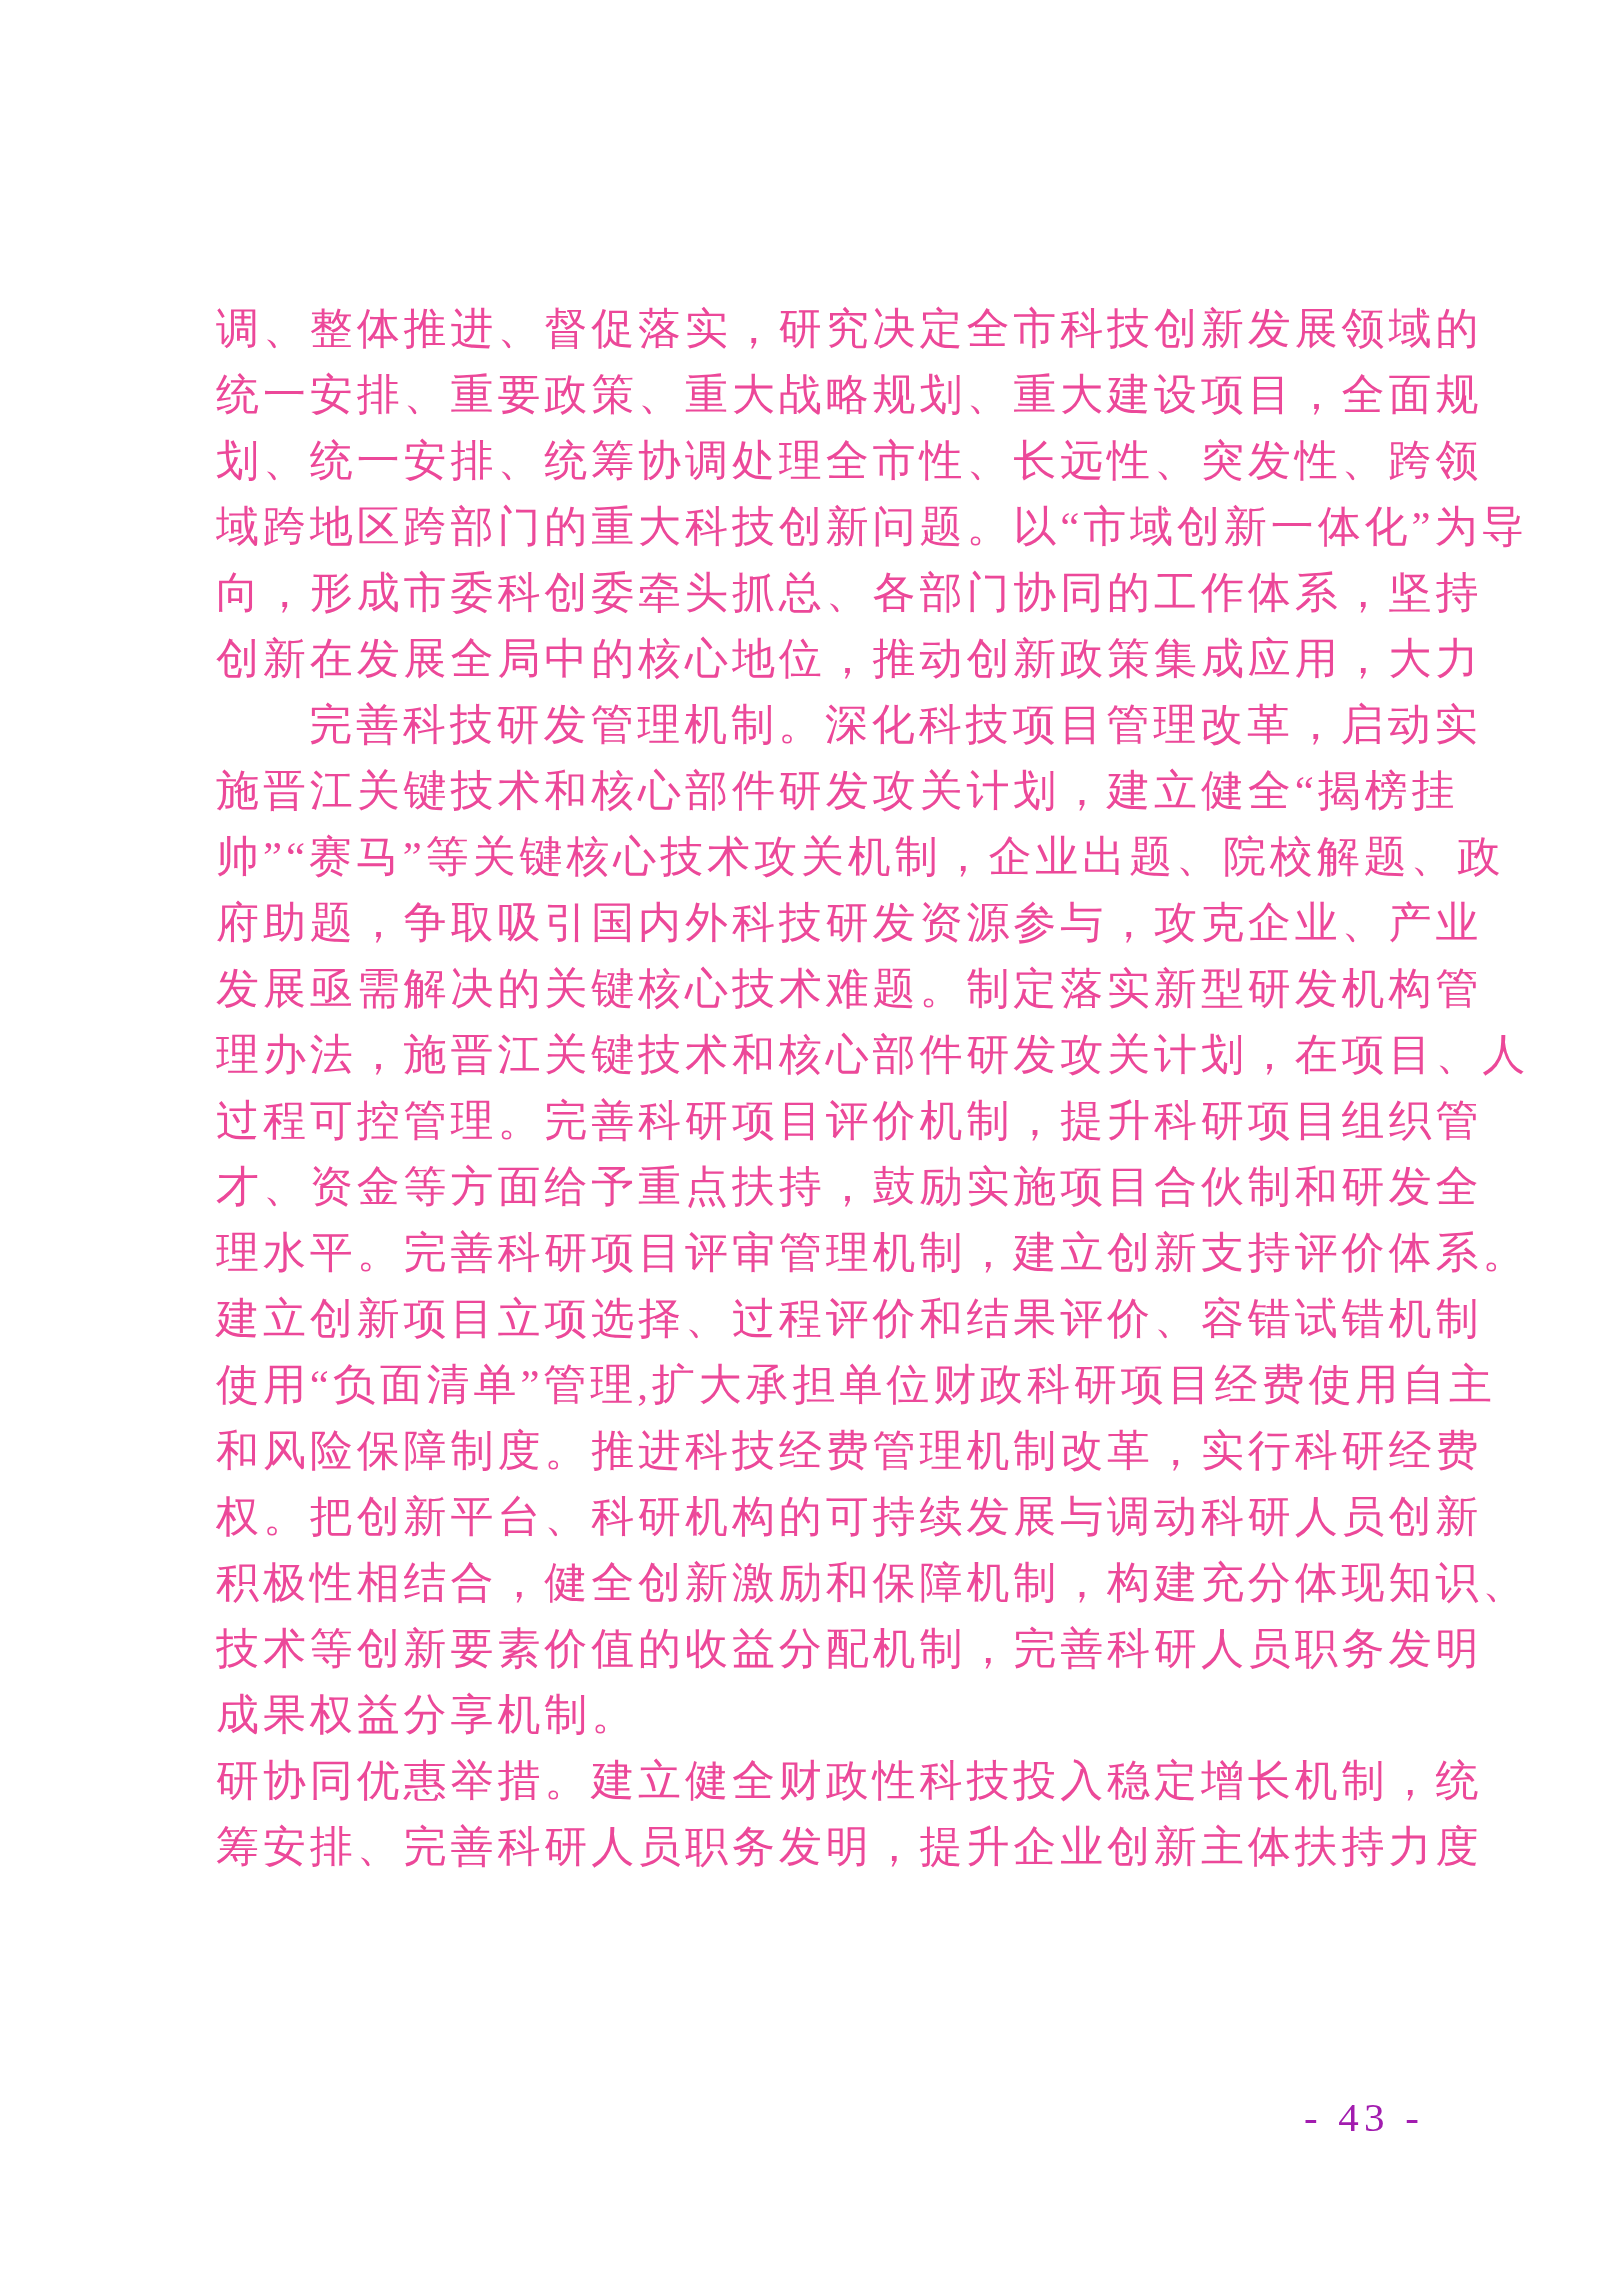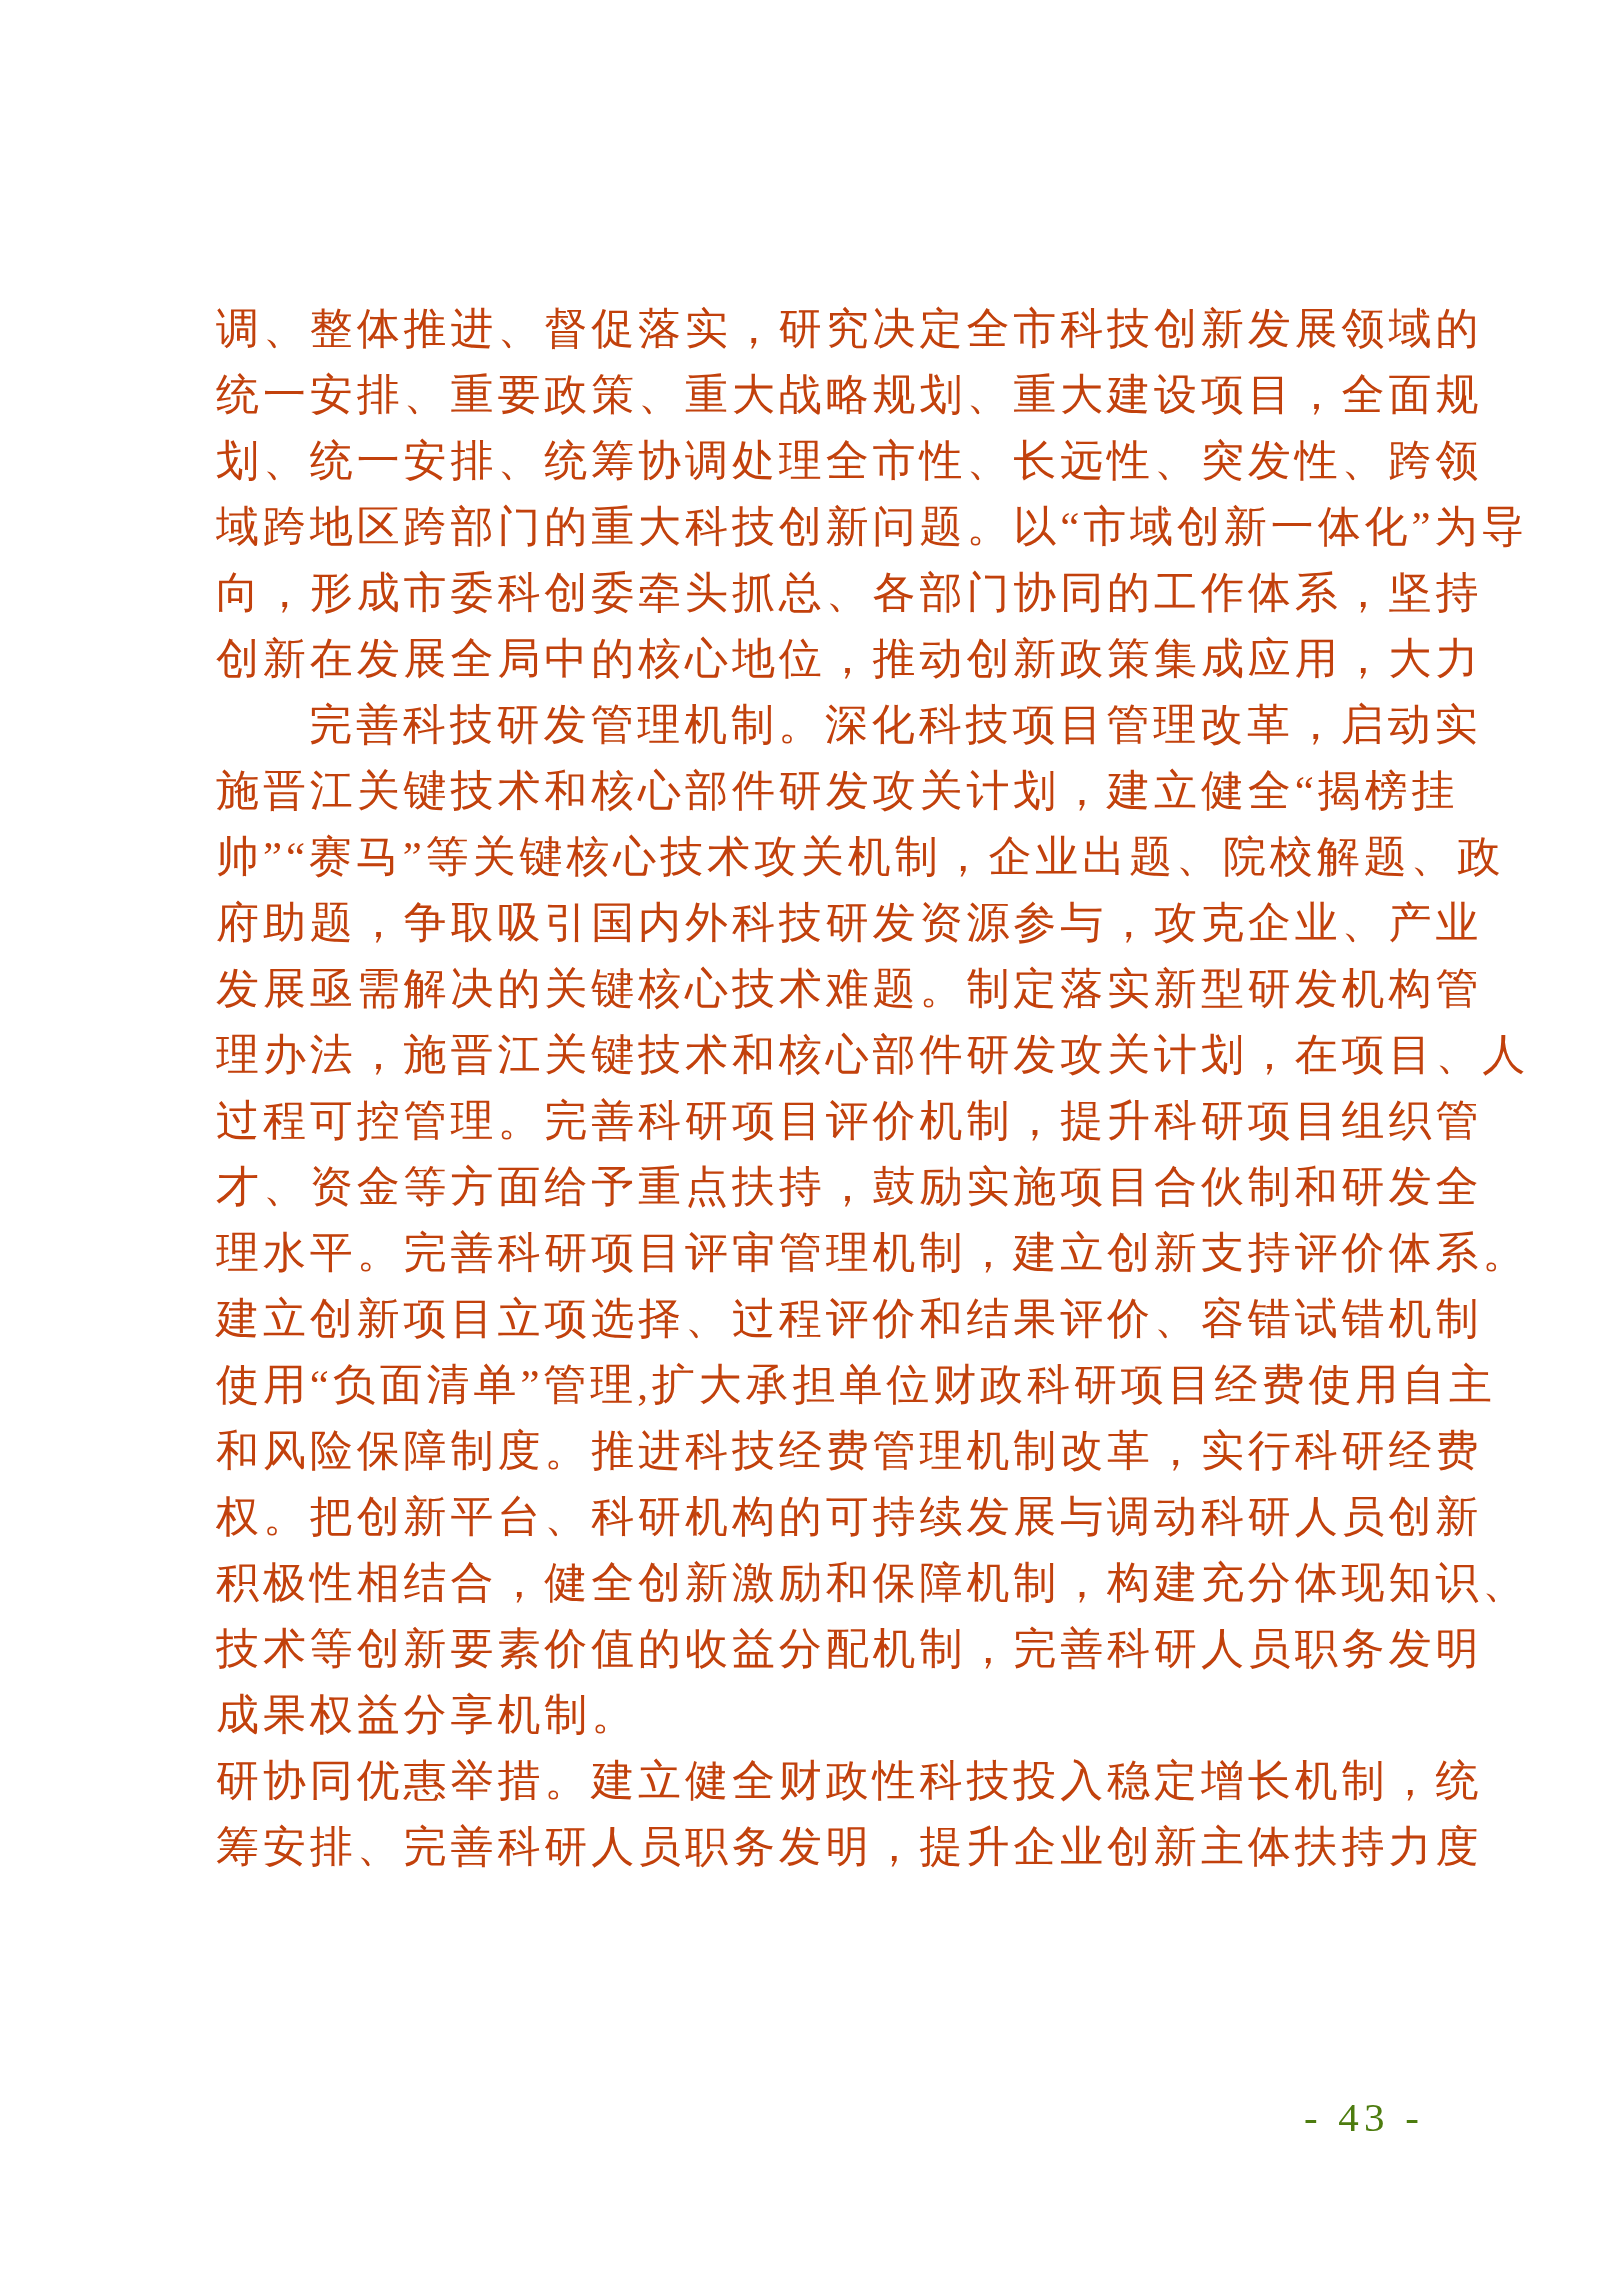--- a/index.html
+++ b/index.html
@@ -24,38 +24,38 @@
     top: 296px;
   }
   .line {
     height: 66px;
     line-height: 66px;
     font-size: 43px;
     letter-spacing: 3.9px;
     text-align: justify;
     text-align-last: justify;
     white-space: nowrap;
-    color: #c2410c;
+    color: #ec4899;
   }
   .line.para-end {
     text-align-last: left;
     white-space: normal;
   }
   .line.indent {
     text-indent: 93px;
   }
   .page-number {
     position: absolute;
     top: 2094px;
     right: 197px;
     font-size: 41px;
     line-height: 46px;
     letter-spacing: 5.2px;
     font-family: "Liberation Serif", "DejaVu Serif", serif;
-    color: #4d7c0f;
+    color: #a21caf;
   }
 </style>
 </head>
 <body>
 
 <div class="page">
   <div class="body-text">
     <div class="line">调、整体推进、督促落实，研究决定全市科技创新发展领域的</div>
     <div class="line">统一安排、重要政策、重大战略规划、重大建设项目，全面规</div>
     <div class="line">划、统一安排、统筹协调处理全市性、长远性、突发性、跨领</div>

